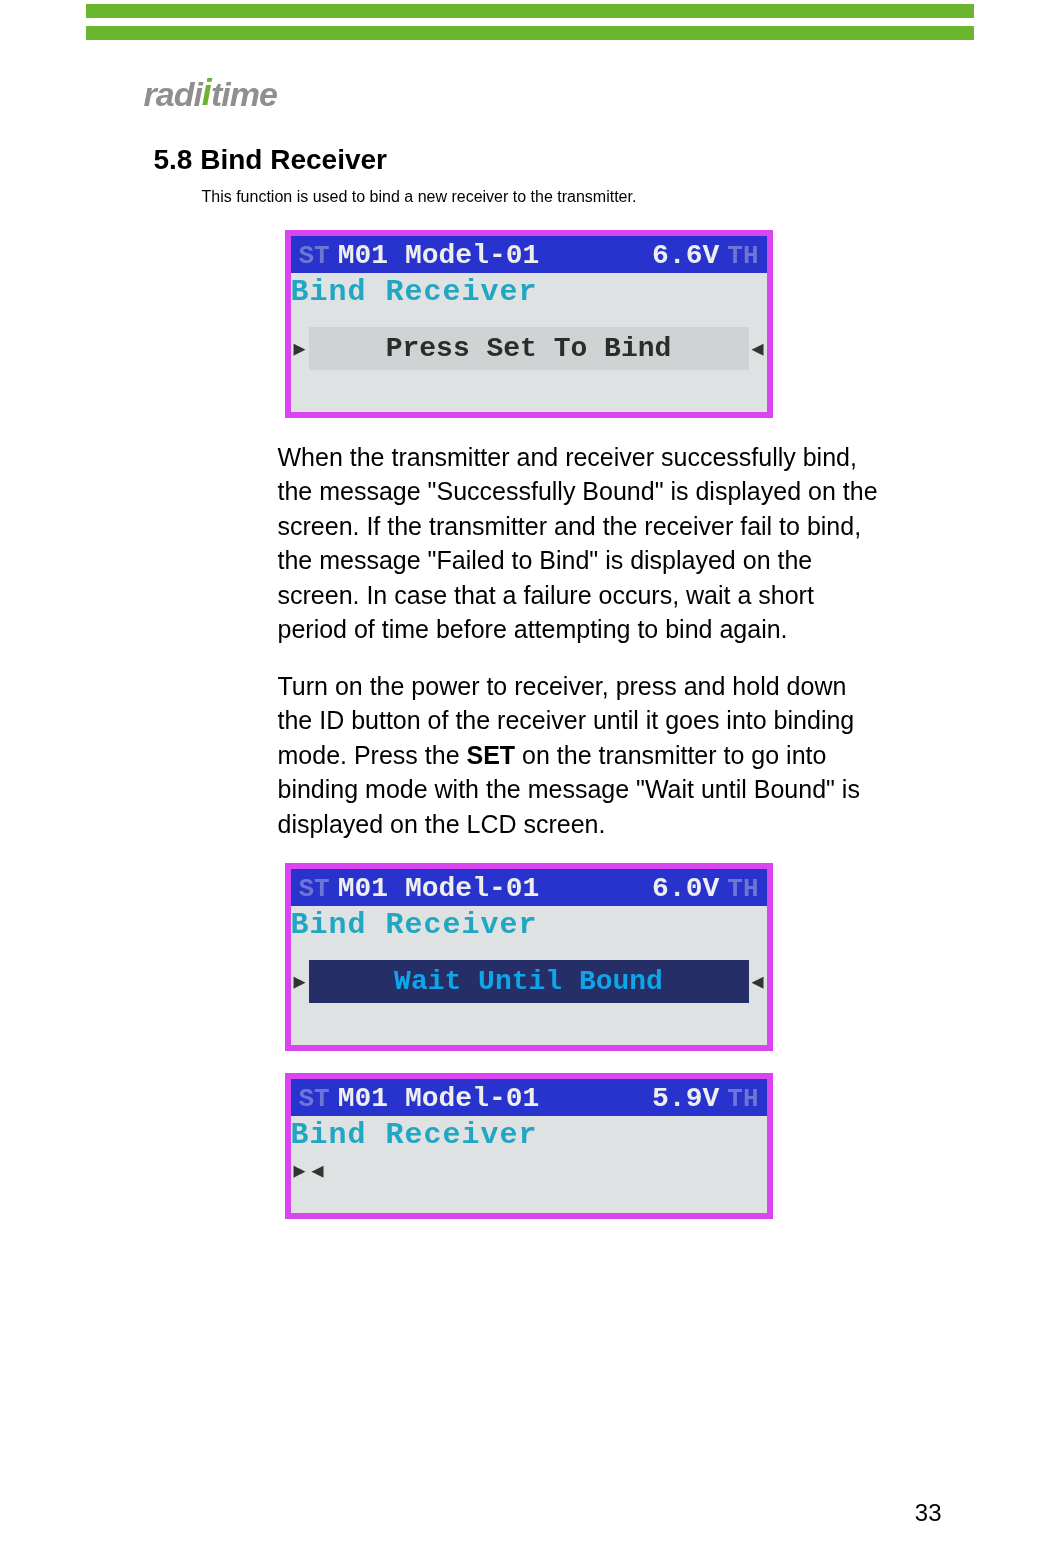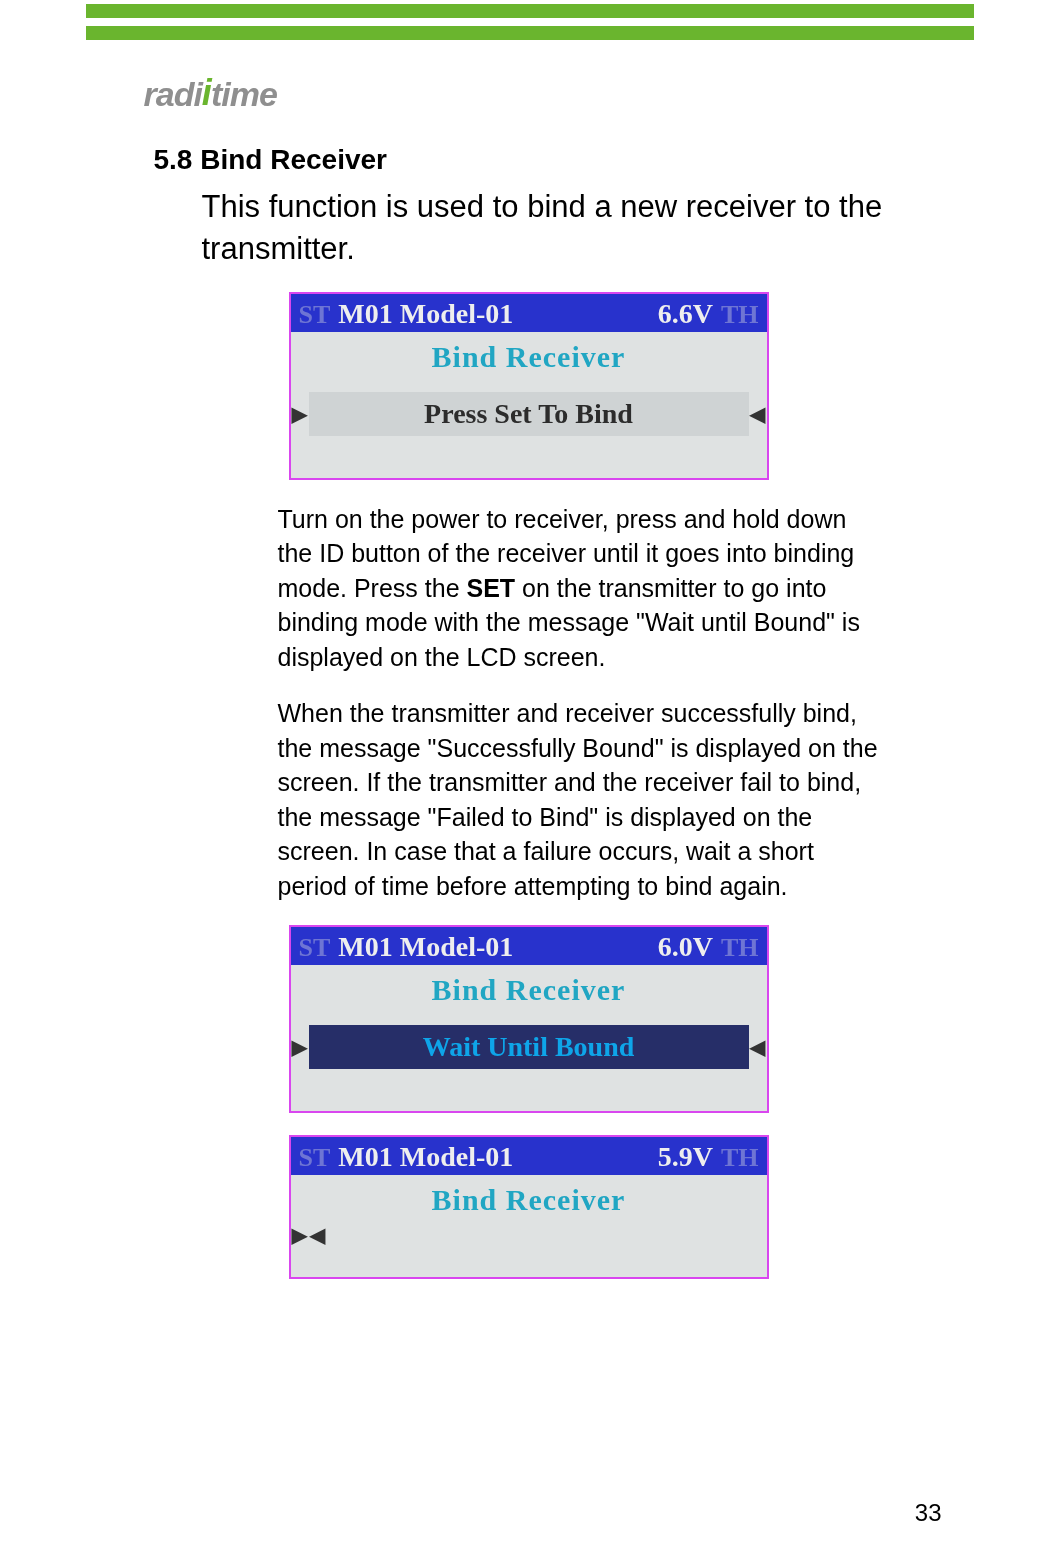--- a/index.html
+++ b/index.html
@@ -49,21 +49,21 @@
   }
   .content {
     padding: 0 70px 0 68px;
   }
   .section-title {
     font-weight: 700;
     font-size: 28px;
     margin: 0 0 10px 0;
   }
   .lead {
-    font-size: 31px;
+    font-size: 16px;
     margin: 0 0 22px 48px;
     line-height: 1.35;
   }
   .subhead {
     font-weight: 700;
     font-size: 26px;
     margin: 30px 0 10px 96px;
   }
   .sq {
     display: inline-block;
@@ -88,42 +88,40 @@
 
   
   .lcd-wrap {
     display: flex;
     justify-content: center;
     margin: 10px 0 22px 0;
   }
   .lcd {
     width: 476px;
     background: #dfe2e2;
-    border: 2px solid #d946ef;
-    font-family: Liberation Serif, serif;
+    border: 6px solid #d946ef;
+    font-family: Liberation Mono, monospace;
     font-weight: 700;
   }
   .lcd-top {
     background: #2832cc;
     color: #eee;
     display: flex;
     padding: 4px 8px 2px 8px;
     font-size: 28px;
     align-items: baseline;
   }
   .lcd-top .st, .lcd-top .th { color: #6e75d4; font-size: 26px; }
   .lcd-top .model { flex: 1; text-align: left; padding-left: 8px; }
   .lcd-top .volt  { margin-right: 8px; }
   .lcd-title {
     color: #21a6c3;
-    text-align: center;
     font-size: 30px;
     padding: 2px 0 6px 0;
     letter-spacing: 1px;
-    margin-top: 6px;
   }
   .lcd-mid {
     display: flex;
     align-items: center;
   }
   .lcd-mid .arrow {
     width: 18px;
     text-align: center;
     color: #333;
     font-size: 20px;
@@ -173,25 +171,25 @@
         <div class="lcd-mid">
           <div class="arrow">▶</div>
           <div class="lcd-bar">Press Set To Bind</div>
           <div class="arrow">◀</div>
         </div>
         <div class="lcd-bottom-space"></div>
       </div>
     </div>
 
 
+    <p class="bodytext">When the transmitter and receiver successfully bind, the message "Successfully Bound" is displayed on the screen. If the transmitter and the receiver fail to bind, the message "Failed to Bind" is displayed on the screen. In case that a failure occurs, wait a short period of time before attempting to bind again.</p>
+
     <p class="bodytext">
       <span>Turn on the power to receiver, press and hold down the ID button of the receiver until it goes into binding mode. Press the </span><span class="strong">SET</span><span> on the transmitter to go into binding mode with the message "Wait until Bound" is displayed on the LCD screen.</span>
     </p>
-
-    <p class="bodytext">When the transmitter and receiver successfully bind, the message "Successfully Bound" is displayed on the screen. If the transmitter and the receiver fail to bind, the message "Failed to Bind" is displayed on the screen. In case that a failure occurs, wait a short period of time before attempting to bind again.</p>
 
     <div class="lcd-wrap">
       <div class="lcd">
         <div class="lcd-top">
           <span class="st">ST</span>
           <span class="model">M01 Model-01</span>
           <span class="volt">6.0V</span>
           <span class="th">TH</span>
         </div>
         <div class="lcd-title">Bind Receiver</div>

